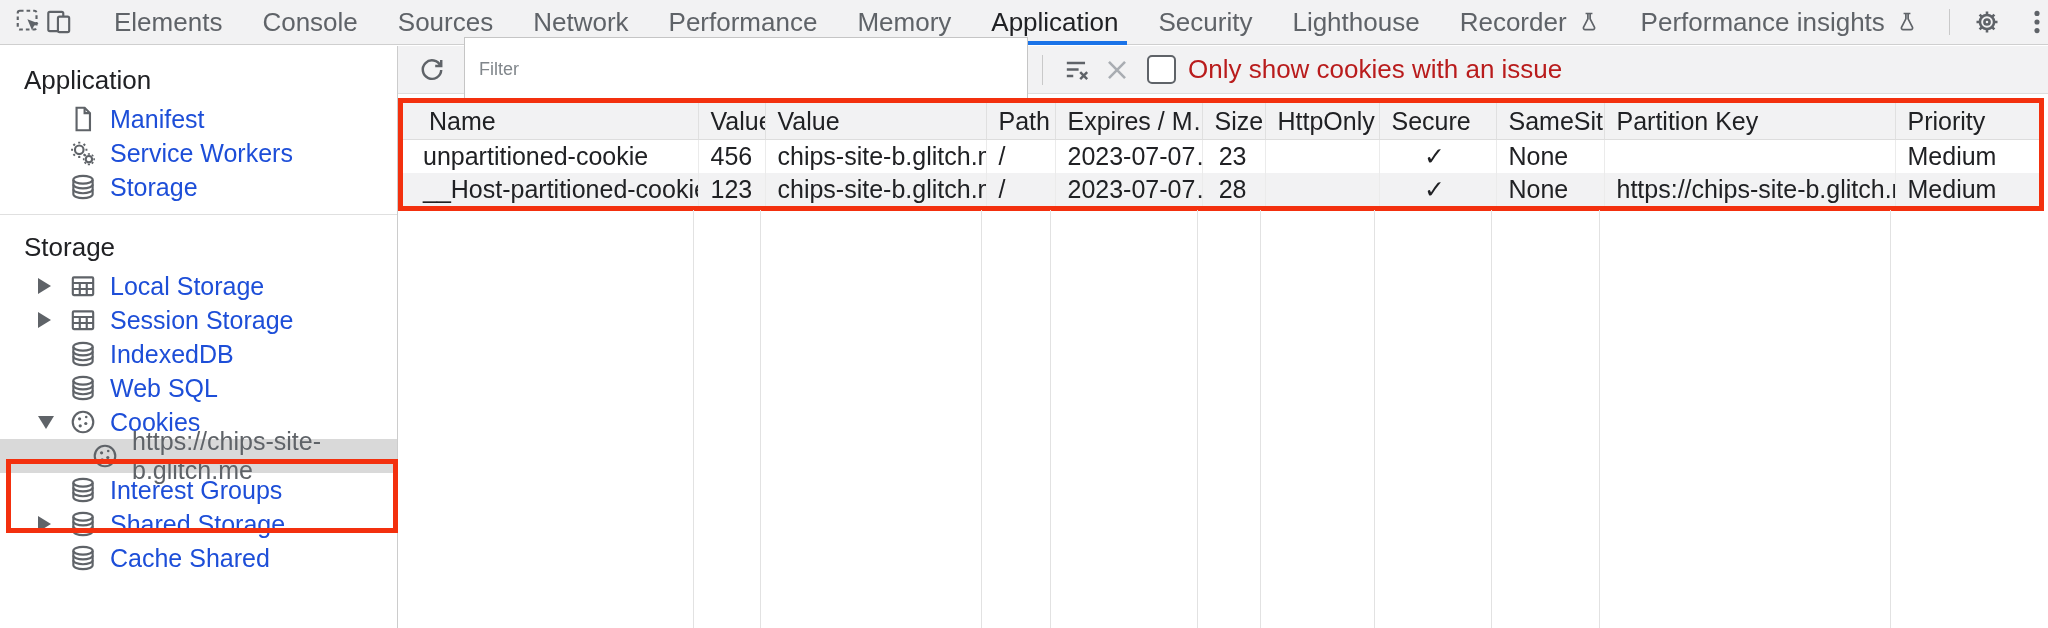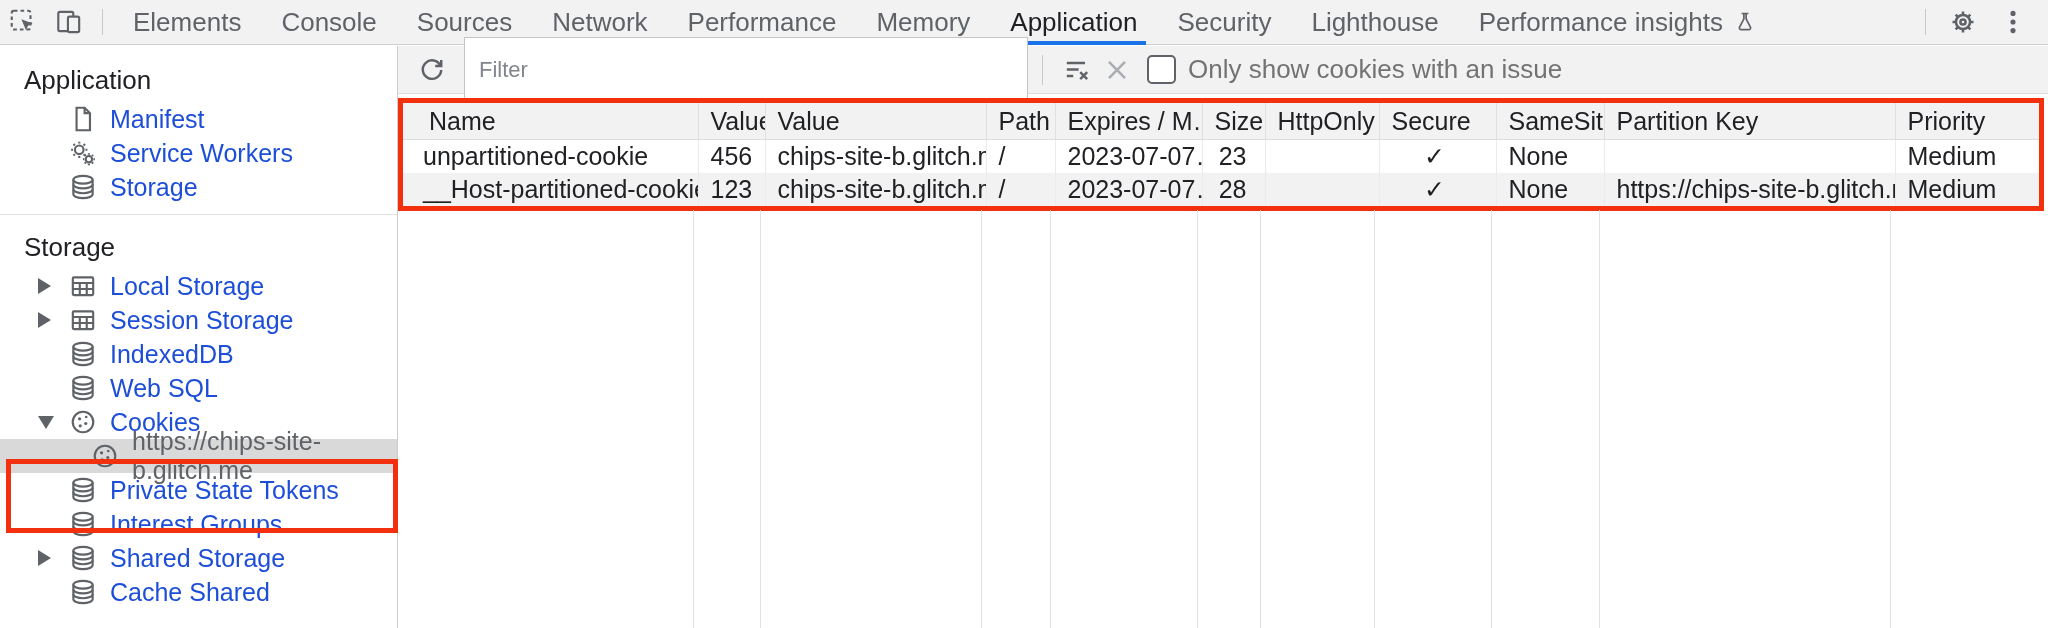--- a/index.html
+++ b/index.html
@@ -3,21 +3,21 @@
 <meta charset="utf-8">
 <style>
   html,body{margin:0;padding:0;background:#fff;}
   .app{position:relative;width:2048px;height:628px;background:#fff;overflow:hidden;
        font-family:"Liberation Sans","DejaVu Sans",sans-serif;color:#202124;}
   svg.i{width:30px;height:30px;display:block;}
   svg.i *{vector-effect:non-scaling-stroke;}
 
   
   .tabbar{position:absolute;top:0;left:0;right:0;height:45px;background:#f2f2f3;
-          border-bottom:1px solid #cfcfcf;display:flex;align-items:center;box-sizing:border-box;}
+          border-bottom:1px solid #cfcfcf;display:flex;align-items:center;padding-left:14px;box-sizing:border-box;}
   .tbicon{width:46px;height:45px;display:flex;align-items:center;justify-content:center;color:#5f6368;}
   .vsep{width:1px;height:26px;background:#c9c9c9;margin:0 10px;}
   .tab{height:45px;display:flex;align-items:center;padding:0 20px;font-size:26px;color:#5f6368;position:relative;white-space:nowrap;}
   .tab.active{color:#202124;}
   .tab.active::after{content:"";position:absolute;left:12px;right:12px;bottom:0;height:4px;background:#1a73e8;}
   .flask{margin-left:10px;color:#5f6368;}
   .flask svg{width:24px;height:27px;display:block;}
   .tabbar-right{margin-left:auto;display:flex;align-items:center;padding-right:12px;gap:4px;}
 
   
@@ -33,26 +33,26 @@
   .tree-row.child{padding-left:90px;}
   .tree-row.selected{background:#d9d9d9;color:#5f6368;}
   .annot-side{position:absolute;left:6px;top:413px;width:392px;height:74px;border:5px solid #f3300e;box-sizing:border-box;pointer-events:none;}
 
   
   .main{position:absolute;top:46px;left:398px;right:0;bottom:0;background:#fff;}
   .ptoolbar{height:48px;background:#f2f2f3;border-bottom:1px solid #ddd;display:flex;align-items:center;padding:0 14px;box-sizing:border-box;}
   .icon-btn{width:40px;height:40px;display:flex;align-items:center;justify-content:center;color:#5f6368;}
   .icon-btn.disabled{color:#a9adb2;}
   .filter-input{width:534px;height:34px;border:1px solid #c5c5c5;border-radius:0;background:#fff;
-                font-size:22px;padding:15px 14px;color:#202124;margin-left:12px;outline:none;
+                font-size:18px;padding:15px 14px;color:#202124;margin-left:12px;outline:none;
                 font-family:"Liberation Sans","DejaVu Sans",sans-serif;}
   .filter-input::placeholder{color:#80868b;}
   .ptoolbar .vsep{height:30px;margin:0 14px;}
   .checkbox{width:25px;height:25px;border:2px solid #5f6368;border-radius:5px;background:#fff;margin:0 12px 0 10px;flex:0 0 auto;}
-  .cb-label{font-size:26px;color:#737373;white-space:nowrap;}
+  .cb-label{font-size:26px;color:#b91c1c;white-space:nowrap;}
 
   
   .annot-grid{position:absolute;left:0;top:52px;right:4px;border:5px solid #f3300e;background:#fff;box-sizing:border-box;}
   table.grid{width:100%;border-collapse:collapse;table-layout:fixed;}
   .grid th{height:36px;background:#f2f2f3;font-weight:400;font-size:25px;text-align:left;
            padding:0 6px 0 12px;border-bottom:1px solid #ddd;border-right:1px solid #e0e0e0;
            color:#202124;white-space:nowrap;overflow:hidden;}
   .grid td{height:33px;font-size:25px;color:#202124;padding:0 6px 0 12px;border-right:1px solid #ebebeb;
            white-space:nowrap;overflow:hidden;}
   .grid th:last-child,.grid td:last-child{border-right:none;}
@@ -164,20 +164,28 @@
     <div class="tab active">
         <span>Application</span>
       </div>
     <div class="tab">
         <span>Security</span>
       </div>
     <div class="tab">
         <span>Lighthouse</span>
       </div>
     <div class="tab">
+      <span>Recorder</span>
+      <span class="flask">
+          <svg viewBox="0 0 28 28">
+            <use href="#i-flask"></use>
+          </svg>
+        </span>
+    </div>
+    <div class="tab">
       <span>Performance insights</span>
       <span class="flask">
           <svg viewBox="0 0 28 28">
             <use href="#i-flask"></use>
           </svg>
         </span>
     </div>
     <div class="tabbar-right">
       <div class="vsep"></div>
       <div class="tbicon">
@@ -279,29 +287,20 @@
         </span>
       <span>Cookies</span>
     </div>
     <div class="tree-row child selected">
       <span class="ticon">
           <svg class="i" viewBox="0 0 28 28">
             <use href="#i-cookie"></use>
           </svg>
         </span>
       <span>https://chips-site-b.glitch.me</span>
-    </div>
-    <div class="tree-row">
-      <span class="tw"></span>
-      <span class="ticon">
-          <svg class="i" viewBox="0 0 28 28">
-            <use href="#i-db"></use>
-          </svg>
-        </span>
-      <span>Private State Tokens</span>
     </div>
     <div class="tree-row">
       <span class="tw"></span>
       <span class="ticon">
           <svg class="i" viewBox="0 0 28 28">
             <use href="#i-db"></use>
           </svg>
         </span>
       <span>Interest Groups</span>
     </div>

